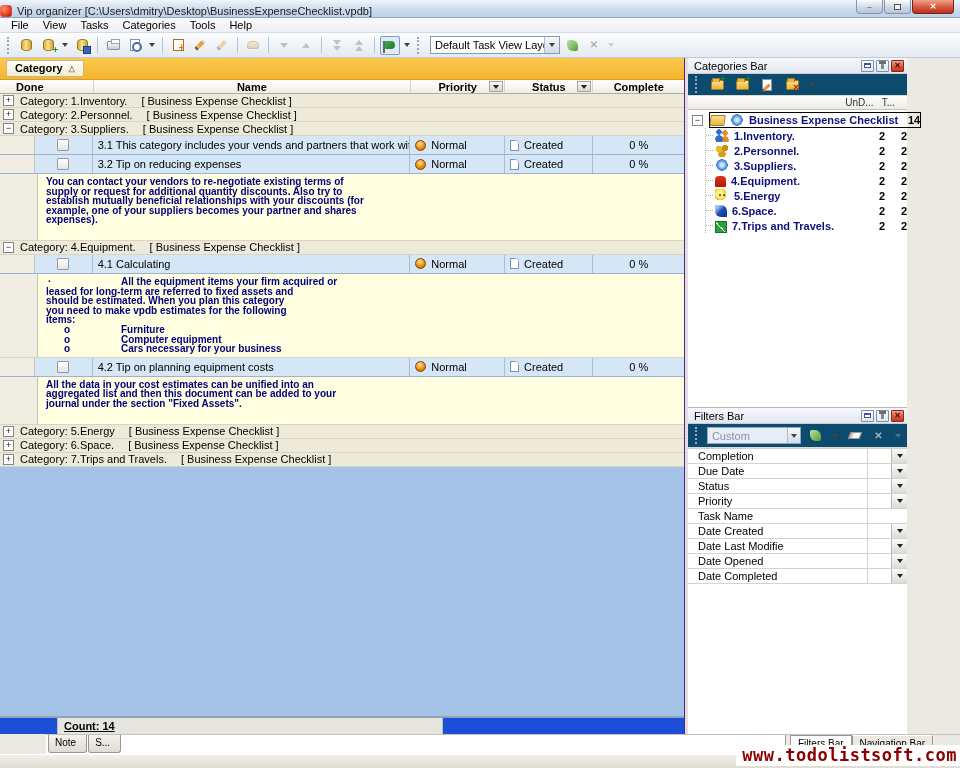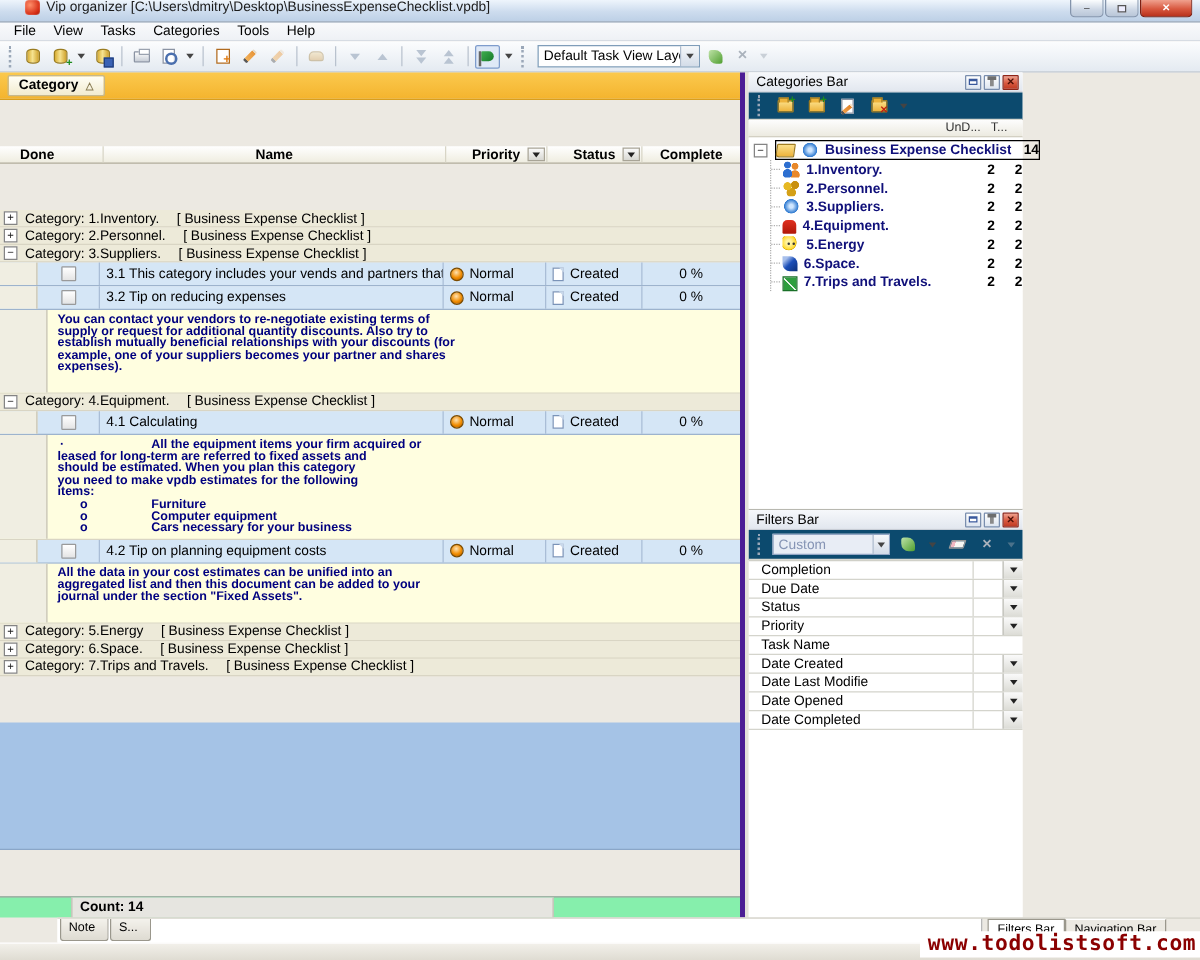--- a/index.html
+++ b/index.html
@@ -1,21 +1,21 @@
 <!DOCTYPE html>
 <html><head>
 <meta charset="utf-8">
 <style>
   * { box-sizing: border-box; margin: 0; padding: 0; }
   html,body { width:960px; height:768px; }
   body { font-family:"Liberation Sans", sans-serif; font-size:11px; color:#000; overflow:hidden; }
   #app { position:relative; width:960px; height:768px; background:#ece9e2; display:flex; flex-direction:column; }
 
   
-  .titlebar { height:18px; background:linear-gradient(#eef5fc,#cddcee 55%,#bdd0e6); border-bottom:1px solid #94a6bd; display:flex; align-items:flex-start; padding-left:20px; position:relative; }
+  .titlebar { height:18px; background:linear-gradient(#eef5fc,#cddcee 55%,#bdd0e6); border-bottom:1px solid #94a6bd; display:flex; align-items:flex-end; padding-left:0; position:relative; }
   .app-ico { width:12px; height:12px; border-radius:3px; background:radial-gradient(circle at 4px 4px,#ff8f6a,#d42a12 70%,#8e1203); margin-right:5px; box-shadow:inset 0 0 1px #fff; }
   .title-text { font-size:11px; color:#1c1c1c; }
   .winbtns { position:absolute; right:6px; top:0; display:flex; }
   .wbtn { width:27px; height:14px; border:1px solid #8494ab; border-top:none; border-radius:0 0 4px 4px; background:linear-gradient(#fbfdfe,#ccd6e4 60%,#b9c6d8); margin-left:1px; display:flex; align-items:center; justify-content:center; font-size:8px; color:#333; }
   .wbtn.close { width:42px; background:linear-gradient(#f0a18e,#d8583f 55%,#b8311c); border-color:#7e2012; color:#fff; font-weight:bold; }
   .wbtn .restore-glyph { width:7px; height:6px; border:1px solid #555; background:#eef; }
 
   
   .menubar { height:15px; background:linear-gradient(#f9fafc,#eef1f5); border-bottom:1px solid #d7dce3; display:flex; align-items:center; padding-left:4px; }
   .menu-item { padding:0 7px; height:15px; line-height:15px; font-size:11px; }
@@ -47,21 +47,21 @@
   .icon-flag { width:10px; height:8px; background:linear-gradient(135deg,#3fae4f,#177a2a); border-radius:1px 4px 4px 1px; position:relative; }
   .icon-flag::before { content:""; position:absolute; left:-2px; top:0; width:2px; height:12px; background:#666; }
   .combo { height:18px; background:#fff; border:1px solid #7f9db9; display:flex; align-items:center; width:130px; position:relative; margin-left:4px; }
   .combo .cval { flex:1; padding-left:4px; font-size:11px; white-space:nowrap; overflow:hidden; }
   .combo .cbtn { width:15px; height:100%; background:linear-gradient(#f6f8fa,#d3dce8); border-left:1px solid #aebccd; display:flex; align-items:center; justify-content:center; }
   .icon-wrench { width:11px; height:11px; background:linear-gradient(135deg,#bfe3a8,#4f9e2f); border-radius:2px 6px 2px 6px; }
   .icon-xgray { font-size:10px; font-weight:bold; color:#aab2bc; line-height:10px; }
 
   
   .content { flex:1; display:flex; min-height:0; }
-  .grid-area { width:596px; display:flex; flex-direction:column; border-right:4px solid #4c1d95; min-height:0;gap:37px; }
+  .grid-area { width:685px; display:flex; flex-direction:column; border-right:1px solid #4c1d95; min-height:0; }
   .splitter { width:3px; background:#e4e1da; }
   .side { width:219px; display:flex; flex-direction:column; background:#fff; min-height:0; }
 
   
   .group-band { height:22px; background:linear-gradient(#fbc94e,#f4b42e); display:flex; align-items:center; padding-left:6px; border-bottom:1px solid #d99e1d; }
   .group-chip { background:linear-gradient(#fffef6,#f2ebcf); border:1px solid #c6b88c; border-radius:2px; padding:1px 8px 2px 8px; font-weight:bold; font-size:11px; display:flex; align-items:center; gap:6px; }
   .sort-glyph { font-size:8px; color:#8a7d55; }
   .colheader { height:14px; display:flex; background:linear-gradient(#ffffff,#efede0); border-bottom:1px solid #b1ad9c; font-weight:bold; font-size:11px; }
   .colheader .hc { border-right:1px solid #d8d5c6; display:flex; align-items:center; justify-content:center; position:relative; }
   .hc.done { width:100px; justify-content:flex-start; padding-left:16px; }
@@ -88,21 +88,21 @@
   .page { width:9px; height:11px; background:#fff; border:1px solid #7a93b8; position:relative; flex:0 0 auto; }
   .page::after { content:""; position:absolute; right:-1px; top:-1px; width:0; height:0; border-top:4px solid #c9d8ea; border-left:4px solid transparent; }
   .row.noteblk { display:flex; background:#fffee0; border-bottom:1px solid #d9d5c4; }
   .n-indent { width:38px; background:#f0eee2; border-right:1px solid #c8c4b2; }
   .n-body { flex:1; padding:3px 4px 3px 8px; color:#00007f; font-weight:bold; font-size:10px; }
   .nline { line-height:9.6px; white-space:nowrap; }
   .nline .mk { display:inline-block; width:75px; padding-left:2px; }
   .nline .mk.o { padding-left:18px; }
   .nblank { height:12px; }
   .grid-filler { flex:1; background:#a5c3e6; border-bottom:1px solid #8aa6c8; }
-  .grid-footer { height:17px; background:#86efac; border-top:1px solid #a0a0a0; display:flex; font-size:11px; }
+  .grid-footer { height:17px; background:#1d4ed8; border-top:1px solid #a0a0a0; display:flex; font-size:11px;text-decoration:underline; }
   .gf-done { width:57px; }
   .gf-band { width:386px; background:#e6e5e0; border-left:1px solid #c0beb2; border-right:1px solid #c0beb2; display:flex; align-items:center; padding-left:6px; font-weight:bold; }
   .gf-rest { flex:1; }
 
   
   .panel-header { height:16px; background:linear-gradient(#f6f8fb,#e2e7ef); border-bottom:1px solid #c8cdd6; display:flex; align-items:center; padding:0 3px 0 6px; }
   .panel-title { flex:1; font-size:11px; }
   .phbtns { display:flex; gap:2px; }
   .phb { width:13px; height:12px; border:1px solid #7a8eae; background:linear-gradient(#ffffff,#dde5f0); display:flex; align-items:center; justify-content:center; font-size:8px; border-radius:1px; }
   .phb .rst { width:7px; height:5px; border:1px solid #39589c; border-top-width:2px; background:#fff; }

